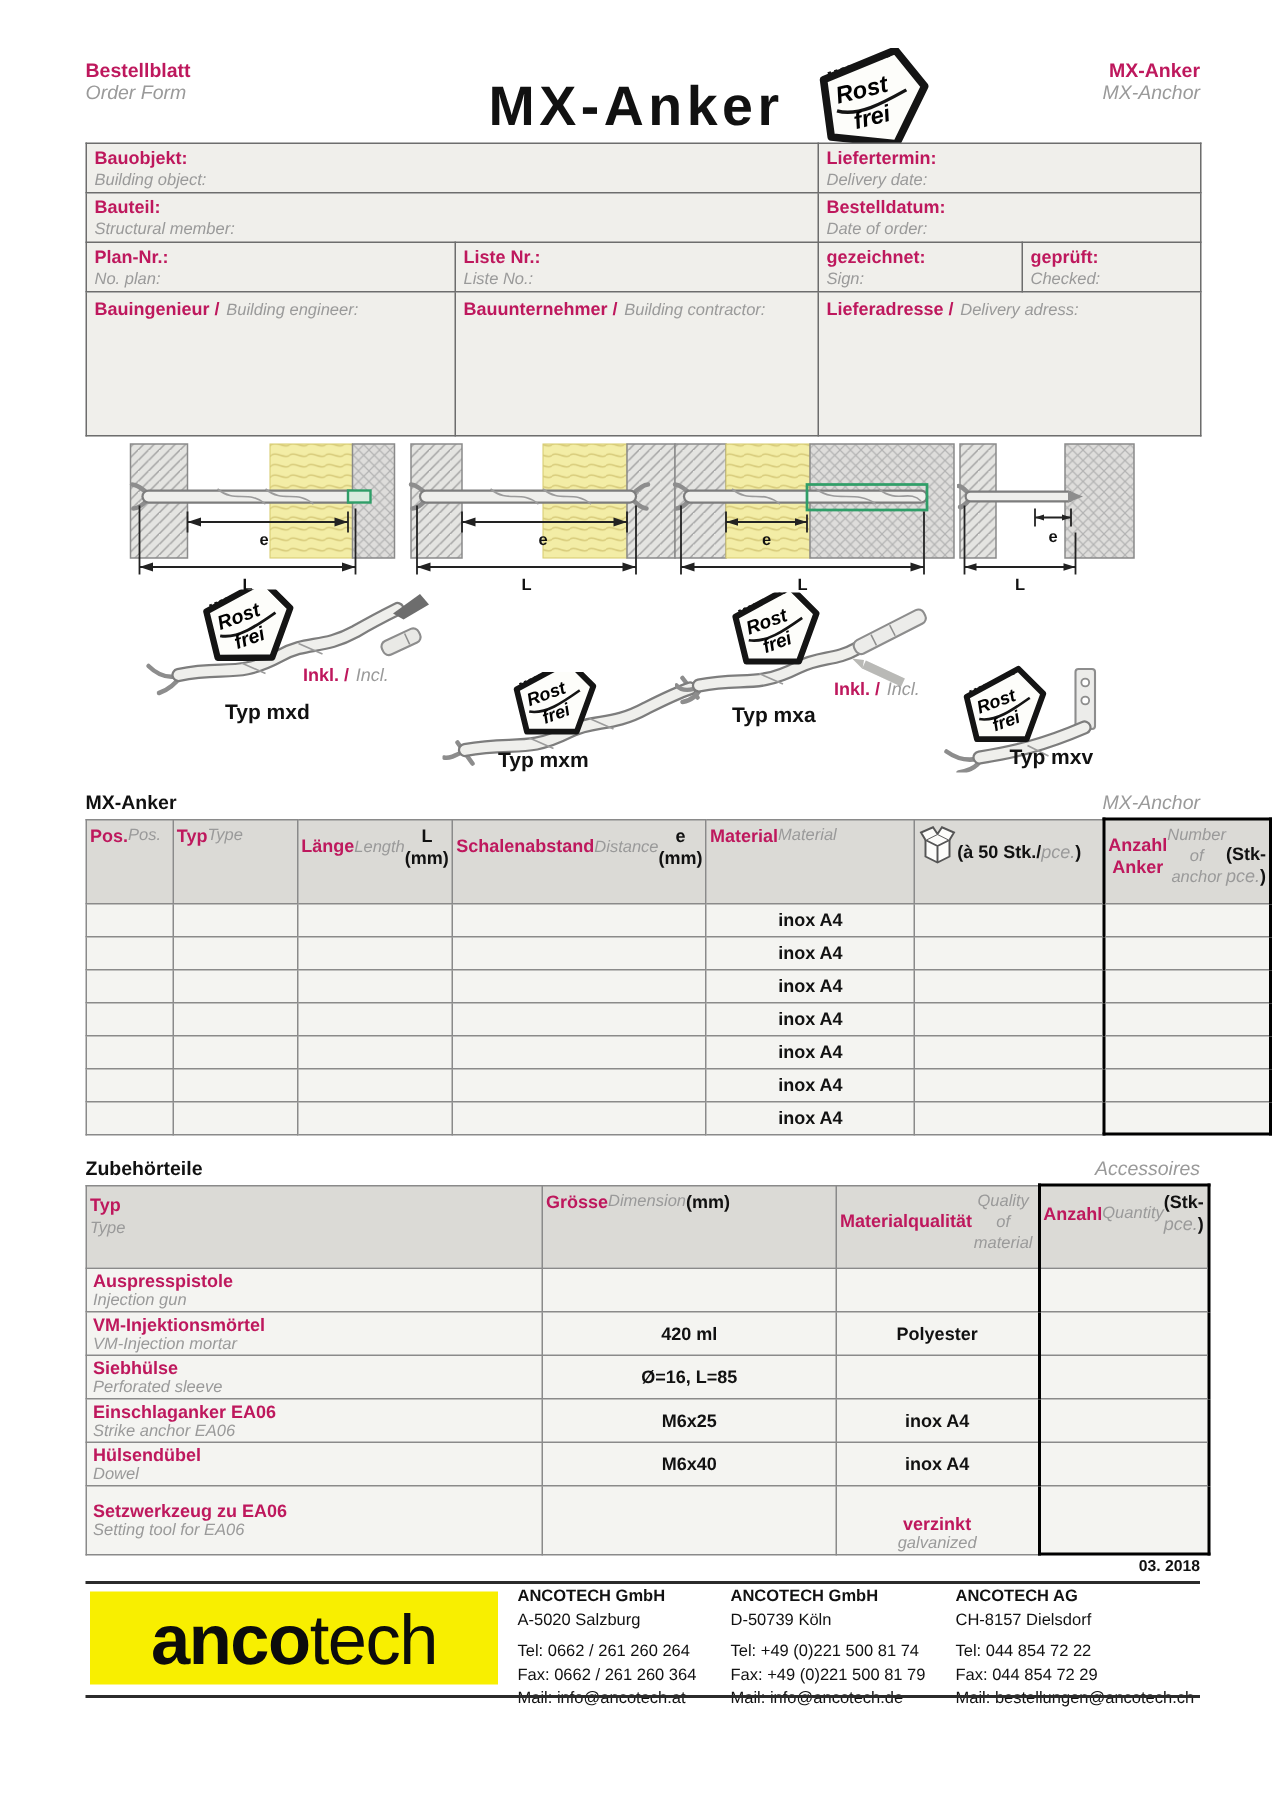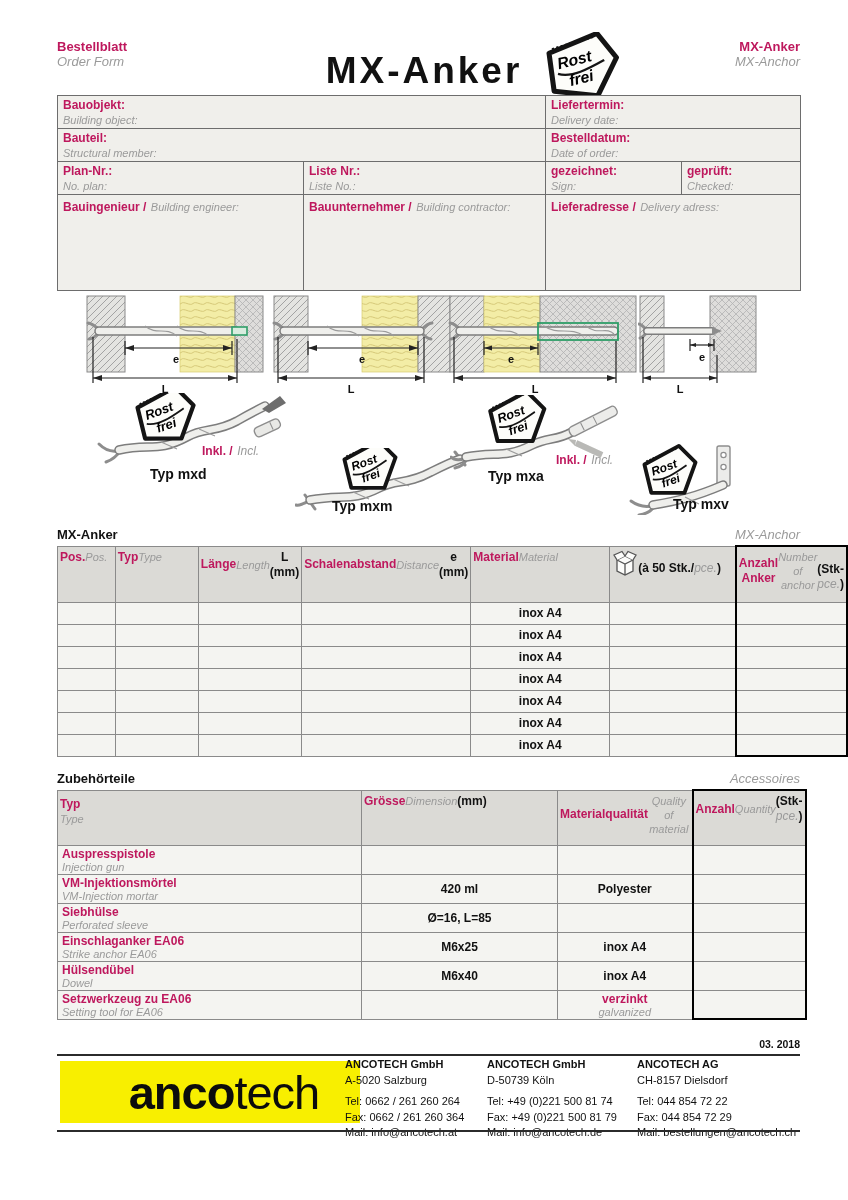--- a/index.html
+++ b/index.html
@@ -62,21 +62,21 @@
   .leftcell .de{display:block;line-height:14px;padding-top:1px;}
   .leftcell .en{display:block;line-height:13px;}
   th.lefthead{text-align:left;padding-left:5px;}
   th.lefthead .de{line-height:15px;}
   th.lefthead .en{line-height:14px;display:block;}
 
   
   .f-date{right:48px;top:1038px;font-size:10.5px;font-weight:bold;}
   .f-rule{left:57px;width:743px;height:0;border-top:2px solid #2b2b2b;}
   .logo{left:60px;top:1061px;width:272px;height:62px;background:#f8ef00;
-        display:flex;align-items:center;justify-content:center;padding-left:28px;}
+        display:flex;align-items:center;justify-content:center;}
   .logo span{font-size:47px;letter-spacing:-1px;color:#0c0c0c;line-height:1;}
   .logo .b{font-weight:bold;}
   .logo .t{font-weight:normal;}
   .office{top:1057px;font-size:11px;line-height:15.5px;}
   .office .nm{font-weight:bold;display:block;}
   .office .ct{display:block;margin-bottom:6px;}
   .office .ln{display:block;}
 </style>
 </head>
 <body>
@@ -550,21 +550,21 @@
       <td class="mat">inox A4</td>
       <td class="cs"></td>
     </tr>
     <tr style="height:28px">
       <td class="leftcell">
         <span class="de">Setzwerkzeug zu EA06</span>
         <span class="en">Setting tool for EA06</span>
           </td>
       <td class="mat"></td>
       <td class="mat">
-        <span class="de" style="display:block;line-height:14px;padding-top:1px">verzinkt</span>
+        <span class="de" style="display:block;line-height:14px;padding-top:18px">verzinkt</span>
         <span class="en" style="display:block;line-height:13px">galvanized</span>
           </td>
       <td class="cs csb"></td>
     </tr>
   </tbody>
     </table>
 
   <div class="abs f-date">03. 2018</div>
   <div class="abs f-rule" style="top:1054px"></div>
 

